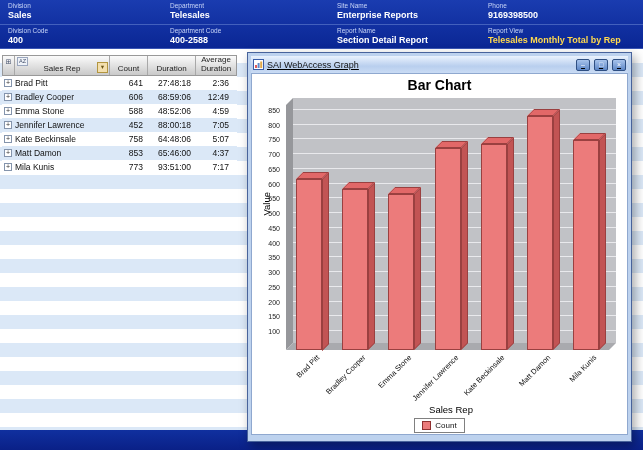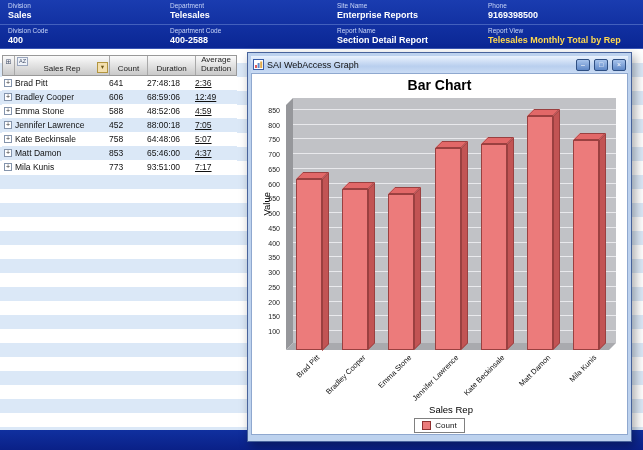--- a/index.html
+++ b/index.html
@@ -39,33 +39,33 @@
     background:#f3dfae;border:1px solid #b2953f;color:#6b5516;font-size:5.5px;
     display:flex;align-items:center;justify-content:center;}
   .trow{display:flex;height:14px;font-size:8.5px;align-items:center;background:#fff;color:#111;}
   .trow.alt{background:#dbe8f7;}
   .trow.total{background:#dbe8f7;font-weight:bold;}
   .tc{box-sizing:border-box;}
   .tc.gut{width:12px;display:flex;justify-content:center;}
   .plus{width:8px;height:8px;border:1px solid #8494ac;background:#fff;font-size:7px;
     line-height:6px;text-align:center;color:#333;box-sizing:border-box;}
   .tc.name{width:95px;padding-left:1px;white-space:nowrap;overflow:hidden;}
-  .tc.num{text-align:left;}
+  .tc.num{text-align:right;}
   .c-count{width:38px;padding-right:4px;}
   .c-dur{width:48px;padding-right:4px;}
-  .c-avg{width:40px;padding-right:6px;text-decoration:underline;}
+  .c-avg{width:40px;padding-right:6px;}
 
   
   .footer{position:absolute;left:0;top:430px;width:643px;height:20px;
     background:linear-gradient(180deg,#10309f,#0a2087);}
 
   
   .window{position:absolute;left:247px;top:52px;width:385px;height:390px;background:#bdd2ee;
     border:1px solid #48639b;box-shadow:3px 4px 10px rgba(0,0,0,.35);
-    box-sizing:border-box;padding:3px;}
+    box-sizing:border-box;padding:3px;text-decoration:underline;}
   .titlebar{height:17px;background:linear-gradient(180deg,#eaf2fd,#b9cfee 60%,#c9dbf4);
     display:flex;align-items:center;padding:0 2px;gap:3px;}
   .wtitle{font-size:9px;color:#111;flex:1;white-space:nowrap;}
   .wbtn{width:14px;height:12px;margin-left:1px;background:linear-gradient(180deg,#a7c3ec,#5f88c7);
     border:1px solid #2f4f82;color:#fff;font-size:7px;line-height:10px;text-align:center;
     border-radius:2px;box-sizing:border-box;}
   .wbody{position:relative;background:#fff;height:362px;border:1px solid #8fa8cf;box-sizing:border-box;}
 
   .chart-title{position:absolute;top:3px;left:0;width:100%;text-align:center;
     font-size:14px;font-weight:bold;color:#000;}

